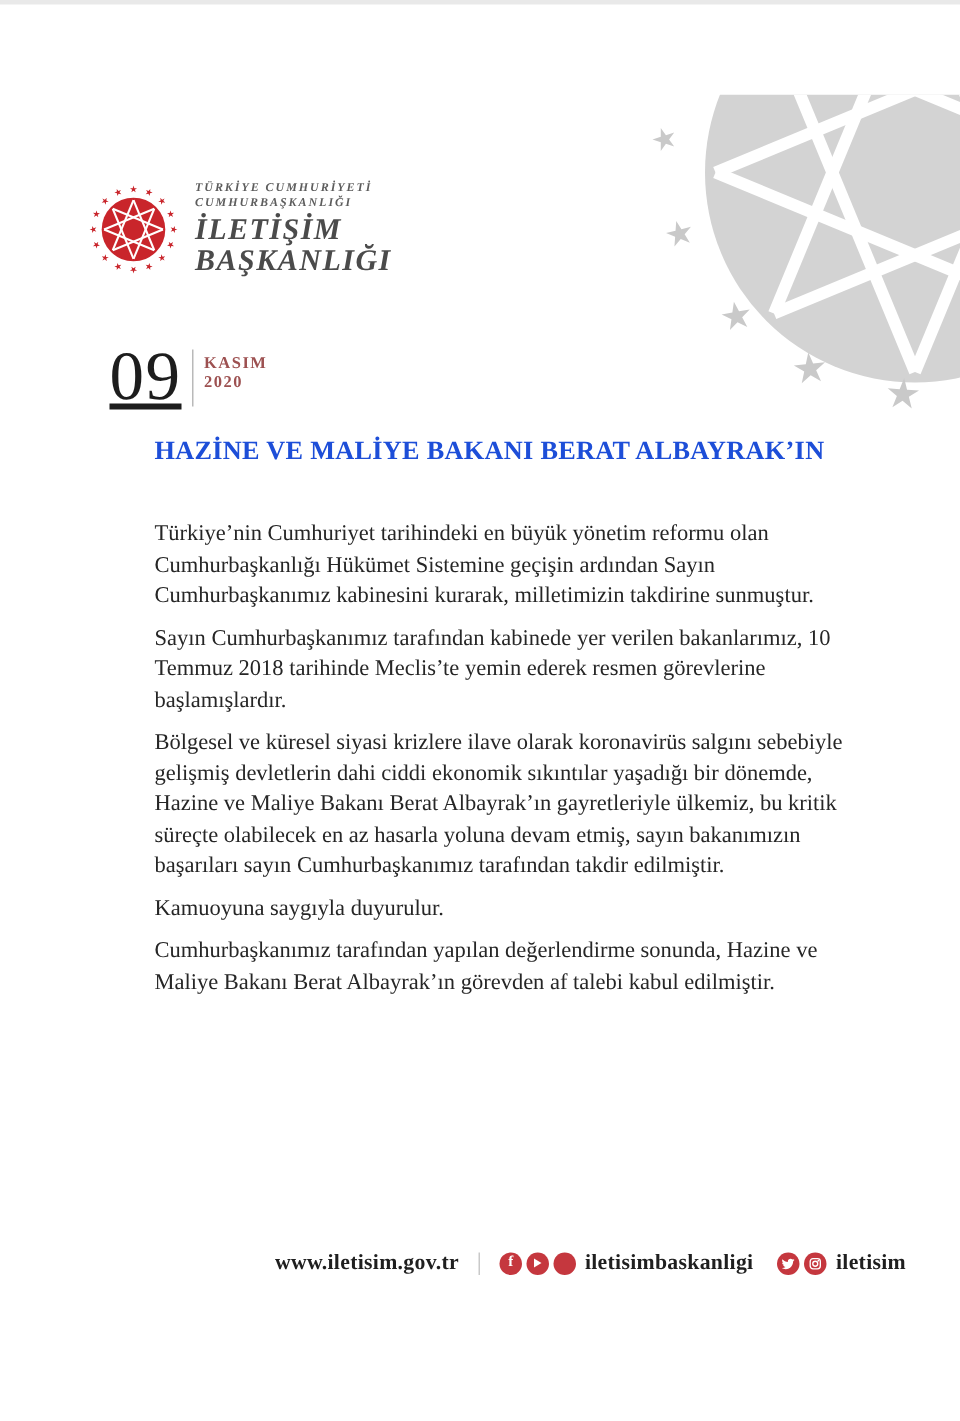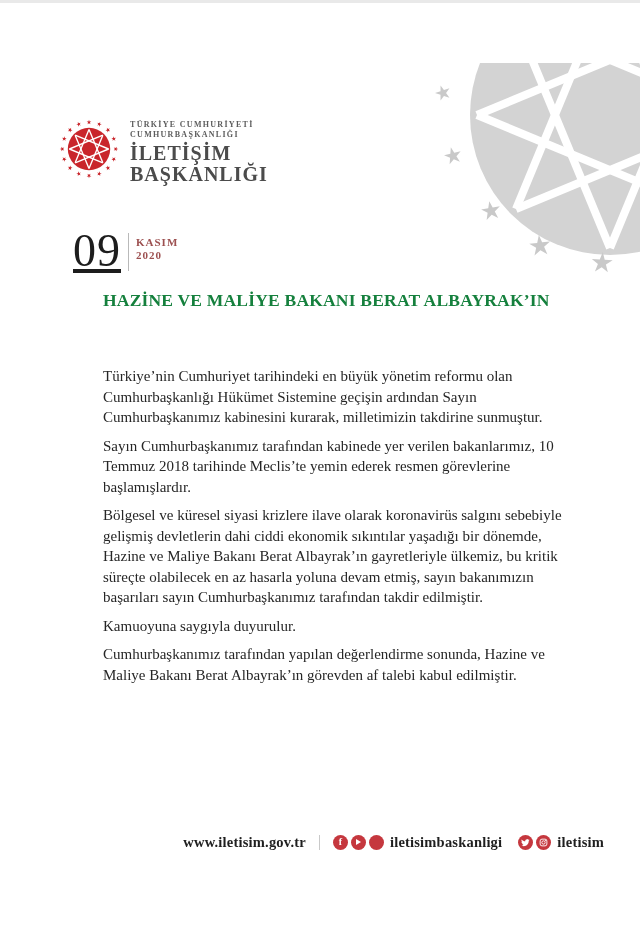--- a/index.html
+++ b/index.html
@@ -15,21 +15,21 @@
     background:#e9e9e9;
   }
   
   .watermark{
     position:absolute;top:63px;right:0;width:212px;height:245px;
     overflow:hidden;pointer-events:none;
   }
   
   .logo-row{
     position:absolute;top:112px;left:57px;
-    display:flex;align-items:center;
+    display:flex;align-items:flex-end;font-style:italic;
   }
   .logo-emblem{display:block;}
   .logo-text{margin-left:9px;padding-top:8px;}
   .logo-org{
     font-size:8px;line-height:9.5px;letter-spacing:1.3px;
     color:#5d5d5d;font-weight:bold;
   }
   .logo-name{
     font-size:20px;line-height:21px;letter-spacing:1px;
     color:#4b4b4b;font-weight:bold;
@@ -47,26 +47,26 @@
     width:1px;height:38px;background:#b9b9b9;margin:3px 7px 0 7px;
   }
   .date-monthyear{
     padding-top:6px;
     font-size:11px;line-height:13px;letter-spacing:1px;
     color:#9d5151;font-weight:bold;
   }
   
   .title{
     position:absolute;top:287px;left:103px;width:492px;margin:0;
-    font-size:17.5px;line-height:26px;font-weight:bold;color:#15803d;
+    font-size:17.5px;line-height:26px;font-weight:bold;color:#1d4ed8;
     letter-spacing:0.2px;
   }
   
   .body-text{
-    position:absolute;top:366px;left:103px;width:476px;
+    position:absolute;top:346px;left:103px;width:476px;
   }
   .body-text p{
     margin:0 0 8px 0;
     font-size:15px;line-height:20.5px;color:#262626;
   }
   
   .footer{
     position:absolute;top:831px;left:104px;width:500px;height:22px;
     display:flex;align-items:center;justify-content:flex-end;
   }

